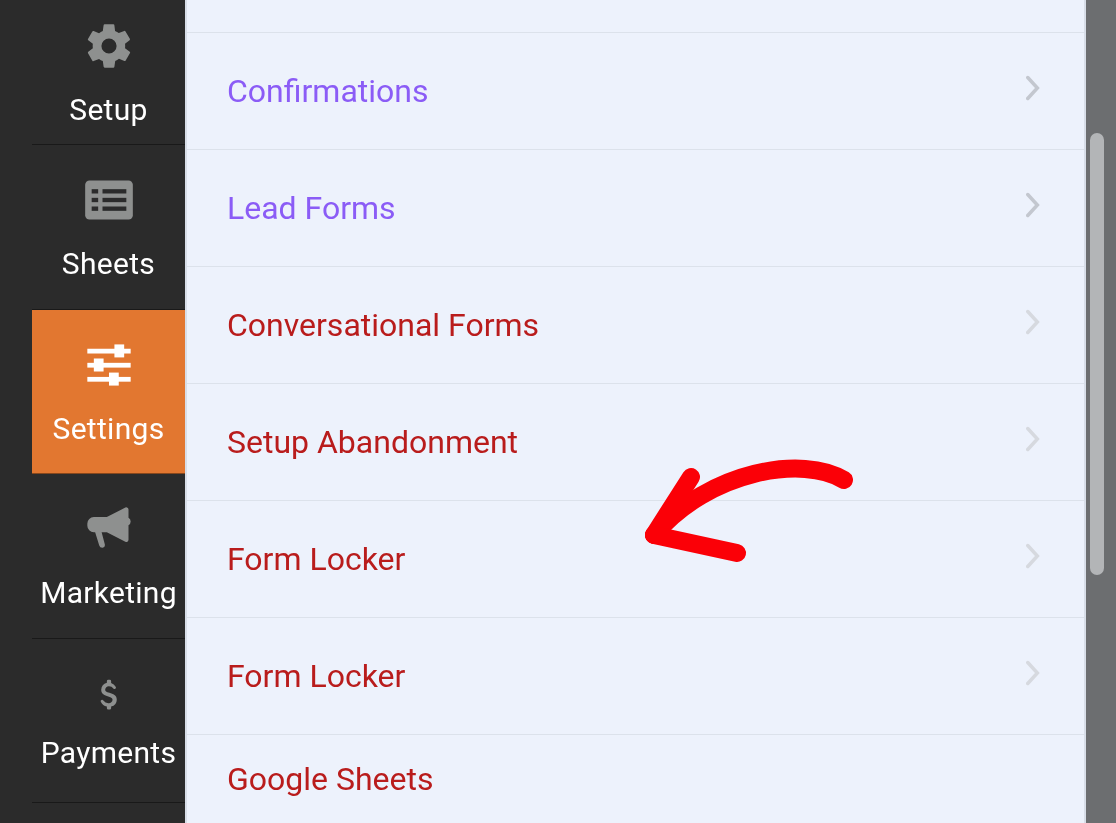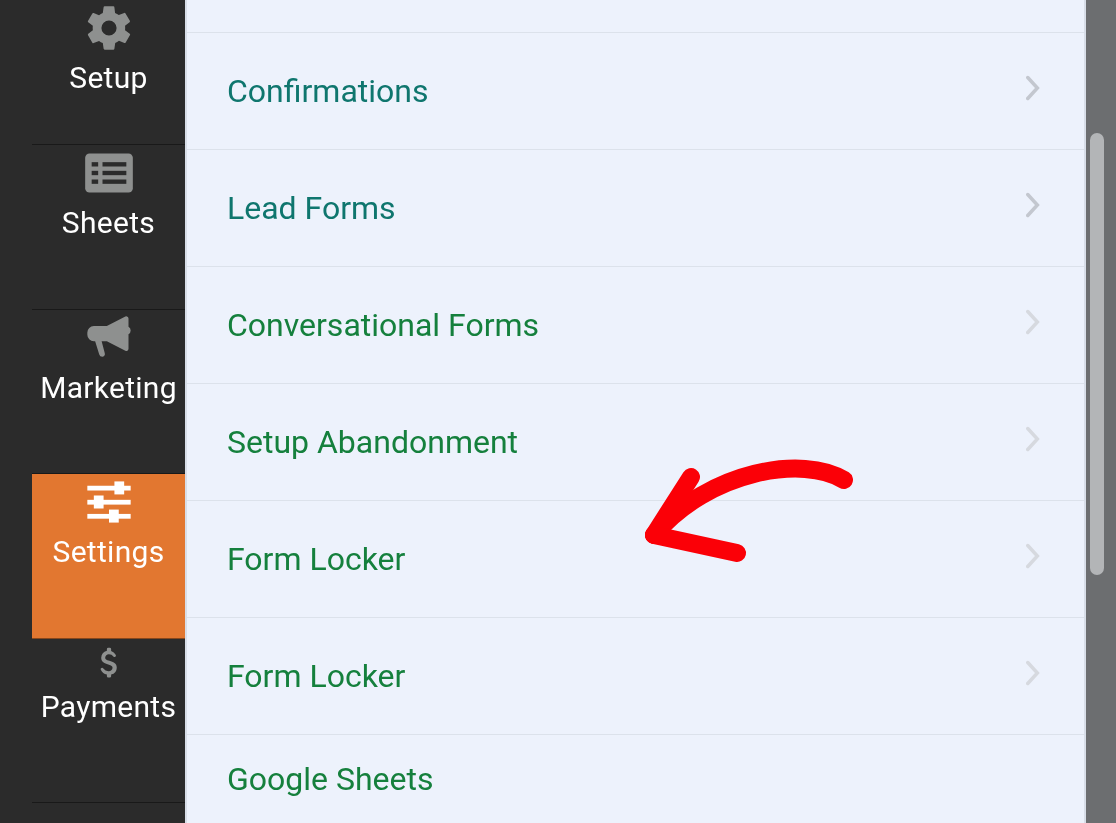--- a/index.html
+++ b/index.html
@@ -1,34 +1,34 @@
 <!DOCTYPE html>
 <html><head>
   <meta charset="utf-8">
   <style>
     * { margin:0; padding:0; box-sizing:border-box; }
     html,body { width:1116px; height:823px; font-family:-apple-system,BlinkMacSystemFont,"Segoe UI",Roboto,Helvetica,Arial,sans-serif; overflow:hidden; }
     .app { display:flex; width:1116px; height:823px; background:#6c6e70; }
     .sidebar { width:185px; background:#2b2b2b; display:flex; flex-direction:column; }
-    .sidebar-item { height:164.5px; display:flex; flex-direction:column; align-items:center; gap:4px; color:#fff; cursor:pointer; border-bottom:1px solid rgba(0,0,0,0.4);margin-left:32px; }
+    .sidebar-item { height:164.5px; display:flex; flex-direction:column; align-items:center; justify-content:center; gap:18px; color:#fff; cursor:pointer; border-bottom:1px solid rgba(0,0,0,0.4);margin-left:32px; }
     .sidebar-item .icon-wrap { width:56px; height:56px; display:flex; align-items:center; justify-content:center; }
     .sidebar-item.active { background:#e27730; }
     .sidebar-item.first { height:145px; }
     .sidebar-item .label { font-size:30px; font-weight:400; color:#fff; letter-spacing:0.3px; }
     .sidebar-item .icon-wrap svg { fill:#8e908f; }
     .sidebar-item.active .icon-wrap svg { fill:#fff; }
     .sidebar-item.first .icon-wrap svg { fill:#8e908f; }
 
     .content-wrap { flex:1; display:flex; position:relative; background:#6c6e70; }
     .content { flex:1; background:#edf2fc; border-left:2px solid #d8dee8; border-right:2px solid #d8dee8; position:relative; }
     .list-row { height:117px; display:flex; align-items:center; justify-content:space-between; padding:0 40px; border-bottom:1px solid #dce2eb; cursor:pointer; }
     .list-row.first-spacer { height:33px; border-bottom:1px solid #dce2eb; padding:0; }
     .list-row.last { border-bottom:none; height:88px; }
-    .row-label { font-size:32px; font-weight:400; color:#0f766e; }
-    .row-label.dim { color:#15803d;text-align:right; }
+    .row-label { font-size:32px; font-weight:400; color:#8b5cf6; }
+    .row-label.dim { color:#b91c1c;text-align:right; }
     .chev { width:18px; height:32px; position:relative; }
     .chev svg { fill:#c3c7cf; }
     .chev.dim svg { fill:#d6d9df; }
 
     .scroll-col { width:30px; background:#6c6e70; display:flex; justify-content:flex-start; padding-left:1px; }
     .scroll-track { width:20px; height:100%; position:relative; }
     .scroll-thumb { position:absolute; top:133px; width:14px; left:3px; height:442px; background:#b3b5b7; border-radius:8px; }
 
     .arrow-annot { position:absolute; left:432px; top:425px; width:240px; height:160px; pointer-events:none; }
   </style>
@@ -55,41 +55,41 @@
             <rect x="4" y="11" width="3" height="2" fill="#2b2b2b"></rect>
             <rect x="4" y="15" width="3" height="2" fill="#2b2b2b"></rect>
             <rect x="9" y="7" width="11" height="2" fill="#2b2b2b"></rect>
             <rect x="9" y="11" width="11" height="2" fill="#2b2b2b"></rect>
             <rect x="9" y="15" width="11" height="2" fill="#2b2b2b"></rect>
           </svg>
       </span>
       <span class="label">Sheets</span>
     </div>
 
-    <div class="sidebar-item">
-      <span class="icon-wrap">
-        <svg viewBox="0 0 24 24" width="58" height="52">
-            <path d="M21 3a1 1 0 0 0-1.45-.89L11 6.5H5A3 3 0 0 0 2 9.5v1A3 3 0 0 0 5 13.5h.6l1.9 6.1A1.5 1.5 0 0 0 9 20.7a1.5 1.5 0 0 0 1-1.9L8.6 13.5H11l8.55 4.39A1 1 0 0 0 21 17ZM22 8.5a2 2 0 0 1-1 1.73V6.77A2 2 0 0 1 22 8.5Z"></path>
-          </svg>
-      </span>
-      <span class="label">Marketing</span>
-    </div>
-
     <div class="sidebar-item active">
       <span class="icon-wrap">
         <svg viewBox="0 0 24 24" width="58" height="52">
           <rect x="2" y="4.5" width="20" height="2.2" fill="#fff"></rect>
           <rect x="2" y="11" width="20" height="2.2" fill="#fff"></rect>
           <rect x="2" y="17.5" width="20" height="2.2" fill="#fff"></rect>
           <rect x="14.5" y="2.5" width="4.5" height="6" fill="#fff"></rect>
           <rect x="5" y="9" width="4.5" height="6" fill="#fff"></rect>
           <rect x="12" y="15.5" width="4.5" height="6" fill="#fff"></rect>
         </svg>
       </span>
       <span class="label">Settings</span>
+    </div>
+
+    <div class="sidebar-item">
+      <span class="icon-wrap">
+        <svg viewBox="0 0 24 24" width="58" height="52">
+            <path d="M21 3a1 1 0 0 0-1.45-.89L11 6.5H5A3 3 0 0 0 2 9.5v1A3 3 0 0 0 5 13.5h.6l1.9 6.1A1.5 1.5 0 0 0 9 20.7a1.5 1.5 0 0 0 1-1.9L8.6 13.5H11l8.55 4.39A1 1 0 0 0 21 17ZM22 8.5a2 2 0 0 1-1 1.73V6.77A2 2 0 0 1 22 8.5Z"></path>
+          </svg>
+      </span>
+      <span class="label">Marketing</span>
     </div>
 
     <div class="sidebar-item">
       <span class="icon-wrap" style="height:46px;">
         <svg viewBox="0 0 24 24" width="34" height="50">
             <path d="M12.5 2h-1A1 1 0 0 0 10.5 3v1.1A5.4 5.4 0 0 0 6.5 9c0 2.9 2.4 4 5 4.8 2.3.7 3 1.2 3 2.2a2.6 2.6 0 0 1-2.9 2.5A4.5 4.5 0 0 1 8 16.6a1 1 0 0 0-1.8.9 6.3 6.3 0 0 0 4.3 3.4V22a1 1 0 0 0 1 1h1a1 1 0 0 0 1-1v-1.1a5.2 5.2 0 0 0 4-4.9c0-3-2.6-4-5.2-4.8C10 10.5 9.3 10 9.3 9A2.5 2.5 0 0 1 12 6.5a4 4 0 0 1 3.1 1.6 1 1 0 1 0 1.6-1.2A5.9 5.9 0 0 0 13.5 4.2V3a1 1 0 0 0-1-1Z"></path>
           </svg>
       </span>
       <span class="label">Payments</span>
     </div>

